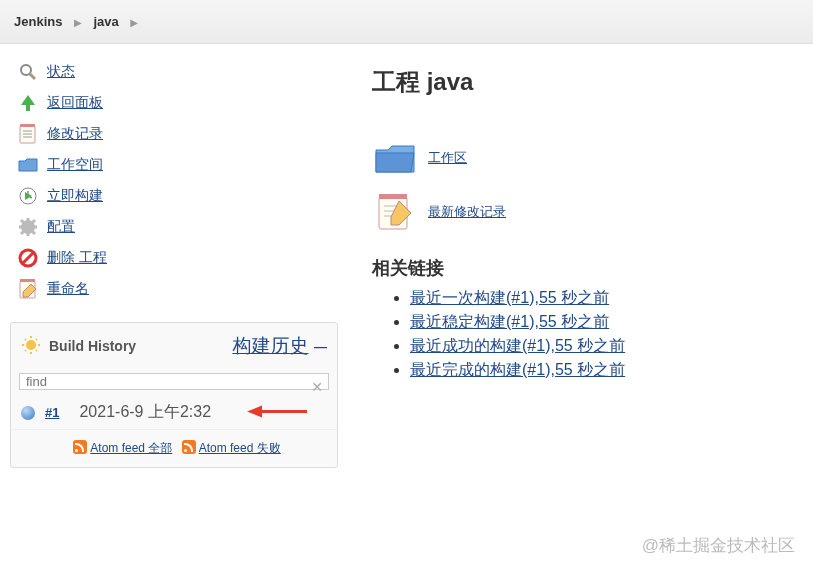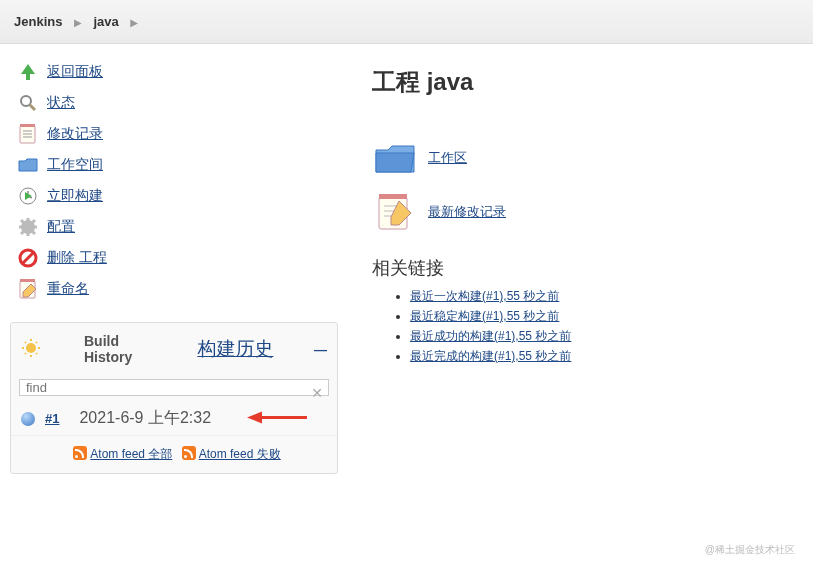--- a/index.html
+++ b/index.html
@@ -12,21 +12,21 @@
 
 .layout { display: flex; }
 
 .sidebar { width: 348px; padding: 8px 0 0 0; }
 .menu { list-style: none; padding: 4px 0 10px 10px; }
 .menu li { display: flex; align-items: center; height: 31px; padding: 2px 6px; cursor: pointer; }
 .menu li .icon { width: 24px; height: 24px; margin-right: 7px; display: flex; align-items: center; justify-content: center; }
 .menu li span.lbl { color: #204a87; text-decoration: underline; font-size: 14px; }
 
 .build-panel { margin: 8px 10px 0 10px; border: 1px solid #ddd; background: #f9f9f9; border-radius: 3px; }
-.build-hdr { display: flex; align-items: center; padding: 10px 10px; gap: 35px; }
+.build-hdr { display: flex; align-items: center; padding: 10px 10px; }
 .build-hdr .sun { margin-right: 8px; }
 .build-hdr .ttl { font-weight: bold; font-size: 14px; color: #555; flex: 1; }
 .build-hdr a { font-size: 19px; }
 .build-hdr .minus { color: #204a87; font-weight: bold; margin-left: 2px; }
 .find-row { padding: 4px 8px 6px 8px; }
 .find-row .wrap { position: relative; }
 .find-row input { width: 100%; height: 17px; border: 1px solid #ccc; padding: 3px 22px 3px 6px; font-size: 13px; color: #888; background: #fff; }
 .find-row .clear { position: absolute; right: 6px; top: 6px; color: #aaa; font-size: 14px; cursor: pointer; }
 .build-row { display: flex; align-items: center; padding: 6px 10px; position: relative; }
 .build-row .ball { width: 14px; height: 14px; border-radius: 50%; background: radial-gradient(circle at 35% 30%, #bcd9fb, #3a78c4); margin-right: 10px; }
@@ -38,56 +38,56 @@
 .feed-row .rss::after { content: ""; position: absolute; left: 2px; bottom: 2px; width: 3px; height: 3px; border-radius: 50%; background: #fff; }
 .feed-row .rss::before { content: ""; position: absolute; left: 2px; bottom: 2px; width: 7px; height: 7px; border: 2px solid #fff; border-left: none; border-bottom: none; border-radius: 0 8px 0 0; }
 
 .main { flex: 1; padding: 22px 10px 10px 24px; }
 .main h1 { font-size: 24px; font-weight: bold; margin-bottom: 40px; color: #333; }
 .assets { margin-bottom: 24px; }
 .asset { display: flex; align-items: center; margin-bottom: 14px; }
 .asset .aicon { width: 46px; height: 40px; margin-right: 10px; display: flex; align-items: center; justify-content: center; }
 .asset a { font-size: 13px; }
 
-.main h2 { font-size: 18px; font-weight: normal; margin: 14px 0 8px; }
+.main h2 { font-size: 18px; font-weight: bold; margin: 14px 0 8px; }
 .links { list-style: disc; padding-left: 38px; }
-.links li { margin: 3px 0; font-size: 12px; }
-
-.watermark { position: absolute; bottom: 12px; right: 18px; color: #bbb; font-size: 10px; }
+.links li { margin: 3px 0; font-size: 16px; }
+
+.watermark { position: absolute; bottom: 12px; right: 18px; color: #bbb; font-size: 17px; }
 </style>
 </head>
 <body>
 
 <div class="breadcrumb">
   <a href="#">Jenkins</a>
   <span class="sep">▶</span>
   <a href="#">java</a>
   <span class="sep">▶</span>
 </div>
 
 <div class="layout">
 
   <div class="sidebar">
     <ul class="menu">
       <li>
         <span class="icon">
             <svg width="20" height="20">
-              <path d="M10 2 L17 12 L12 12 L12 18 L8 18 L8 12 L3 12 Z" fill="#4caf50"></path>
-            </svg>
-          </span>
-        <span class="lbl">返回面板</span>
-      </li>
-      <li>
-        <span class="icon">
-            <svg width="20" height="20">
               <circle cx="8" cy="8" r="5" fill="none" stroke="#888" stroke-width="2"></circle>
               <line x1="12" y1="12" x2="17" y2="17" stroke="#a97" stroke-width="3"></line>
             </svg>
           </span>
         <span class="lbl">状态</span>
+      </li>
+      <li>
+        <span class="icon">
+            <svg width="20" height="20">
+              <path d="M10 2 L17 12 L12 12 L12 18 L8 18 L8 12 L3 12 Z" fill="#4caf50"></path>
+            </svg>
+          </span>
+        <span class="lbl">返回面板</span>
       </li>
       <li>
         <span class="icon">
             <svg width="20" height="22">
               <rect x="2" y="3" width="15" height="17" rx="1" fill="#fffdf0" stroke="#c9a"></rect>
               <line x1="5" y1="8" x2="14" y2="8" stroke="#999"></line>
               <line x1="5" y1="11" x2="14" y2="11" stroke="#999"></line>
               <line x1="5" y1="14" x2="14" y2="14" stroke="#999"></line>
               <rect x="2" y="1" width="15" height="3" fill="#d88"></rect>
             </svg>

